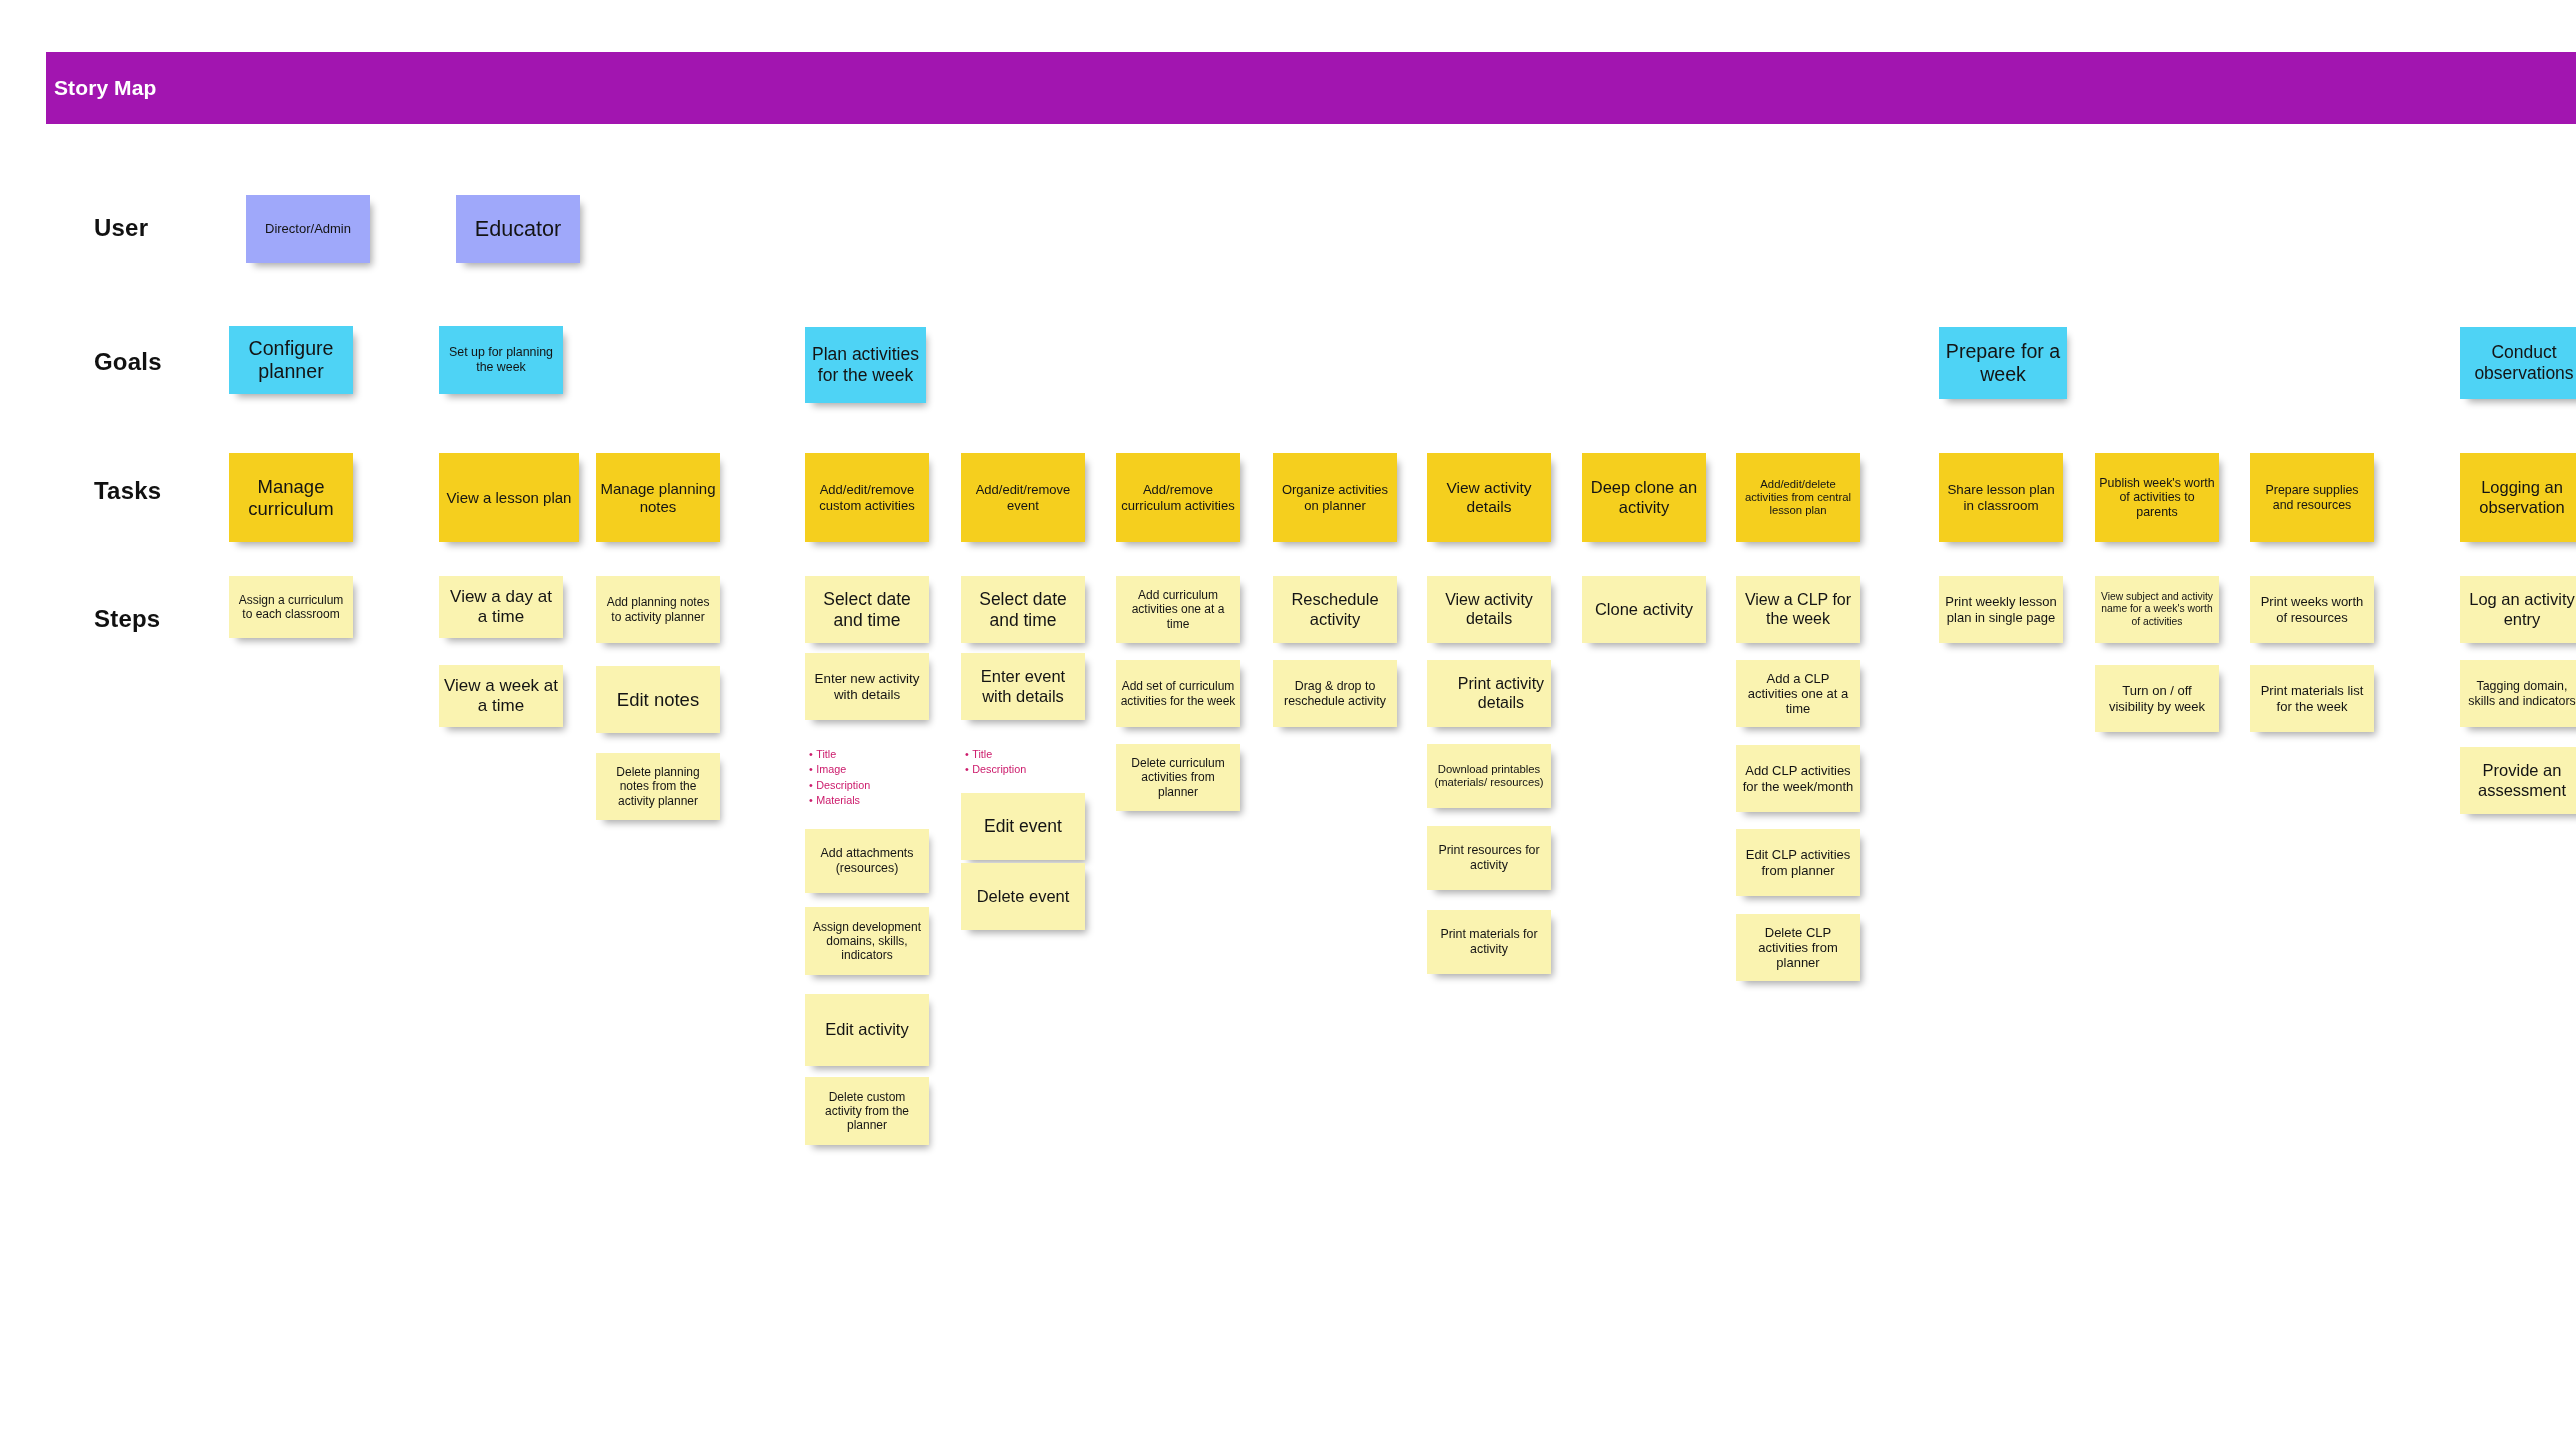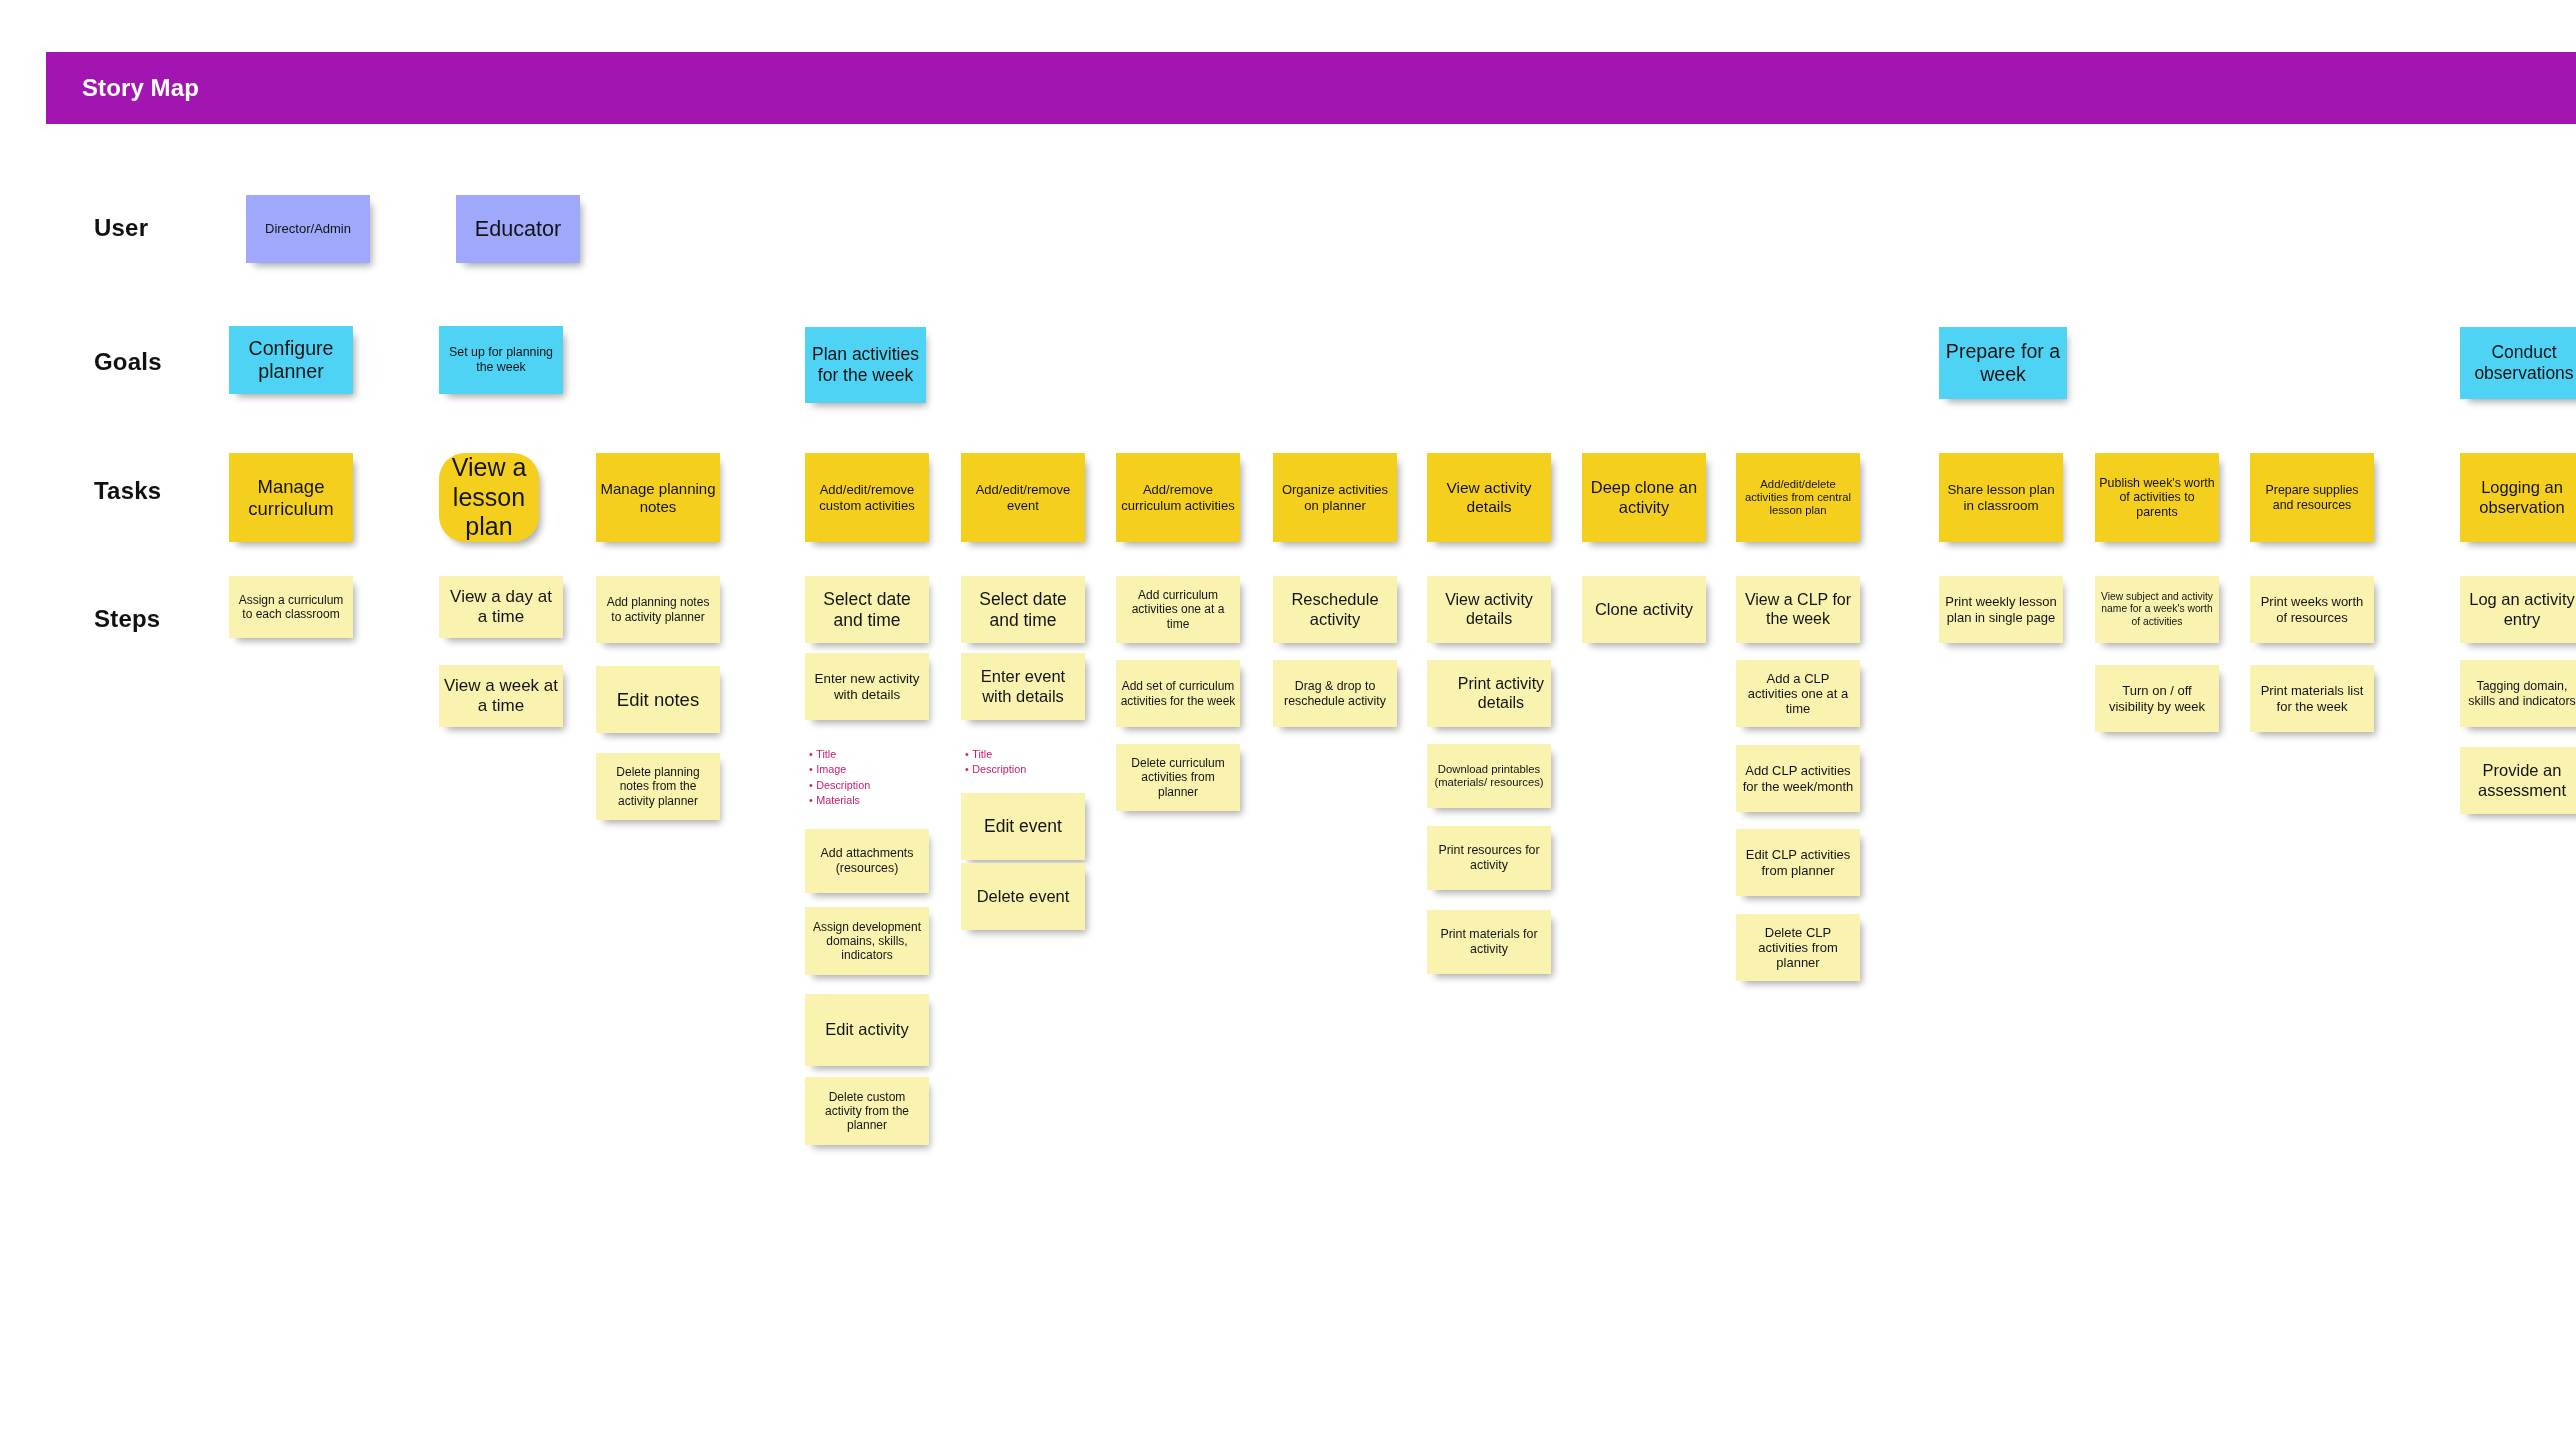--- a/index.html
+++ b/index.html
@@ -14,23 +14,23 @@
   
   #header-bar {
     position: absolute;
     left: 46px; top: 52px;
     width: 2848px; height: 72px;
     background: #a215b0;
     display: flex; align-items: center;
   }
   #header-title {
     color: #ffffff;
-    font-size: 24px;
+    font-size: 21px;
     font-weight: bold;
-    margin-left: 36px;
+    margin-left: 8px;
     letter-spacing: 0.1px;
   }
 
   
   #canvas { position: absolute; left: 0; top: 0; width: 2941px; height: 1444px; }
 
   
   .row-label {
     position: absolute;
     font-size: 24px;
@@ -103,21 +103,21 @@
   <div class="card c-goal" style="left:1939px; top:327px; width:128px; height:72px; font-size:19.6px;">
     <span>Prepare for a week</span>
   </div>
   <div class="card c-goal" style="left:2460px; top:327px; width:128px; height:72px; font-size:17.5px;">
     <span>Conduct observations</span>
   </div>
 
   <div class="card c-task" style="left:229px; top:453px; width:124px; height:89px; font-size:18.5px;">
     <span>Manage curriculum</span>
   </div>
-  <div class="card c-task" style="left:439px; top:453px; width:100px; height:89px; font-size:25px;border-radius:26px;">
+  <div class="card c-task" style="left:439px; top:453px; width:140px; height:89px; font-size:15px;">
     <span>View a lesson plan</span>
   </div>
   <div class="card c-task" style="left:596px; top:453px; width:124px; height:89px; font-size:15px;">
     <span>Manage planning notes</span>
   </div>
   <div class="card c-task" style="left:805px; top:453px; width:124px; height:89px; font-size:13px;">
     <span>Add/edit/remove custom activities</span>
   </div>
   <div class="card c-task" style="left:961px; top:453px; width:124px; height:89px; font-size:13px;">
     <span>Add/edit/remove event</span>

